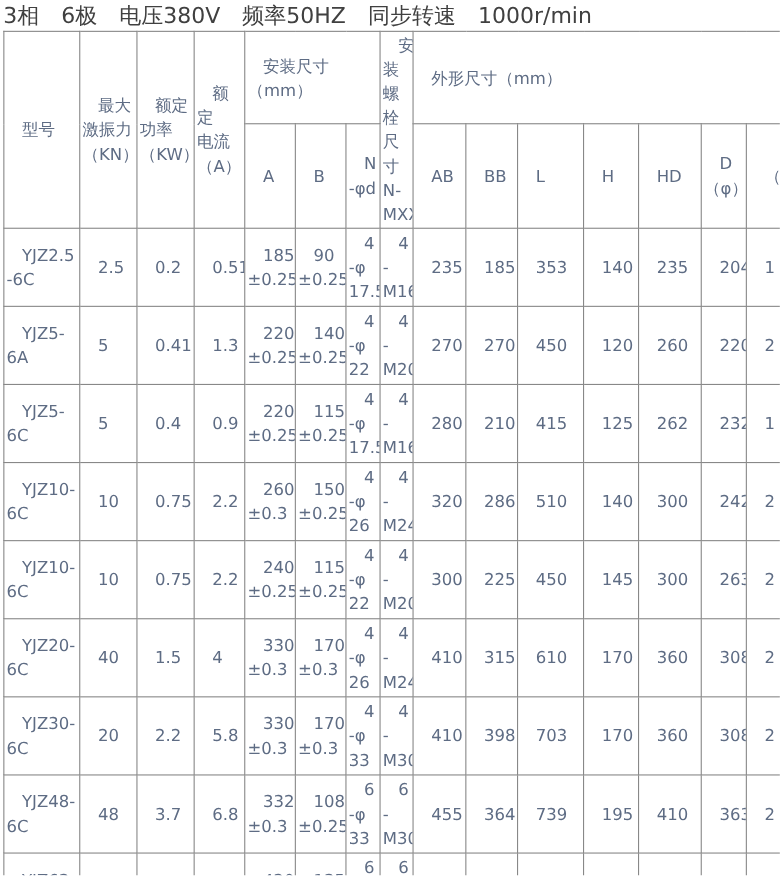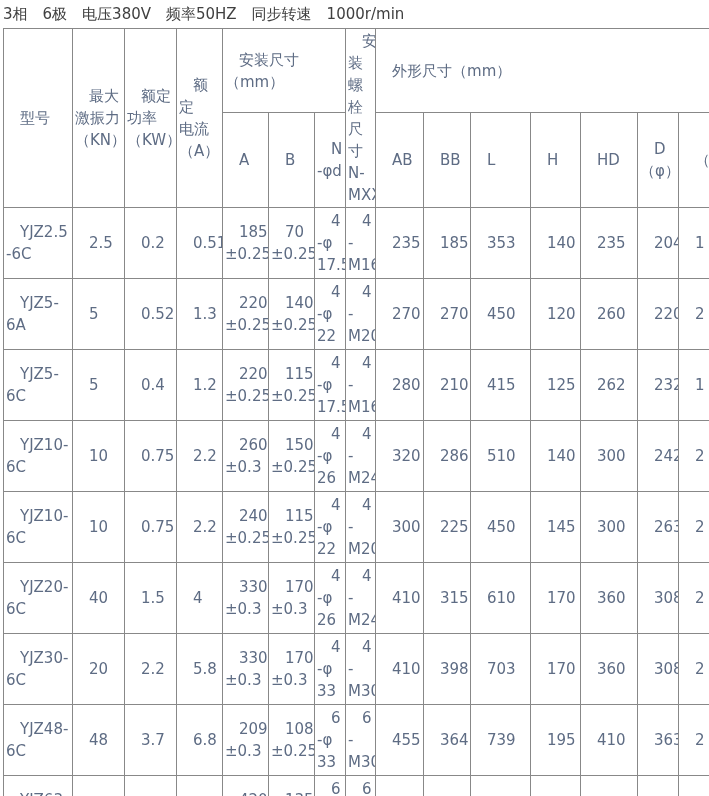--- a/index.html
+++ b/index.html
@@ -6,21 +6,21 @@
   #viewport {
     position: relative;
     width: 709px;
     height: 796px;
     overflow: hidden;
     background: #ffffff;
     font-family: "DejaVu Sans", "Liberation Sans", sans-serif;
   }
   .info-line {
     margin: 4px 0 4px 3px;
-    font-size: 15px;
+    font-size: 20px;
     line-height: 20px;
     color: #404040;
     white-space: pre;
   }
   table.spec {
     border-collapse: collapse;
     table-layout: fixed;
     margin-left: 3px;
     width: 721px;
   }
@@ -119,41 +119,41 @@
         <th>（</th>
       </tr>
     <tr class="drow">
       <td>YJZ2.5
 -6C</td>
       <td>2.5</td>
       <td>0.2</td>
       <td>0.51</td>
       <td>185
 ±0.25</td>
-      <td>70
+      <td>90
 ±0.25</td>
       <td>4
 -φ
 17.5</td>
       <td>4
 -
 M16</td>
       <td>235</td>
       <td>185</td>
       <td>353</td>
       <td>140</td>
       <td>235</td>
       <td>204</td>
       <td>1</td>
     </tr>
         <tr class="drow">
       <td>YJZ5-
 6A</td>
       <td>5</td>
-      <td>0.52</td>
+      <td>0.41</td>
       <td>1.3</td>
       <td>220
 ±0.25</td>
       <td>140
 ±0.25</td>
       <td>4
 -φ
 22</td>
       <td>4
 -
@@ -164,21 +164,21 @@
       <td>120</td>
       <td>260</td>
       <td>220</td>
       <td>2</td>
     </tr>
         <tr class="drow">
       <td>YJZ5-
 6C</td>
       <td>5</td>
       <td>0.4</td>
-      <td>1.2</td>
+      <td>0.9</td>
       <td>220
 ±0.25</td>
       <td>115
 ±0.25</td>
       <td>4
 -φ
 17.5</td>
       <td>4
 -
 M16</td>
@@ -285,21 +285,21 @@
       <td>360</td>
       <td>308</td>
       <td>2</td>
     </tr>
         <tr class="drow">
       <td>YJZ48-
 6C</td>
       <td>48</td>
       <td>3.7</td>
       <td>6.8</td>
-      <td>209
+      <td>332
 ±0.3</td>
       <td>108
 ±0.25</td>
       <td>6
 -φ
 33</td>
       <td>6
 -
 M30</td>
       <td>455</td>

